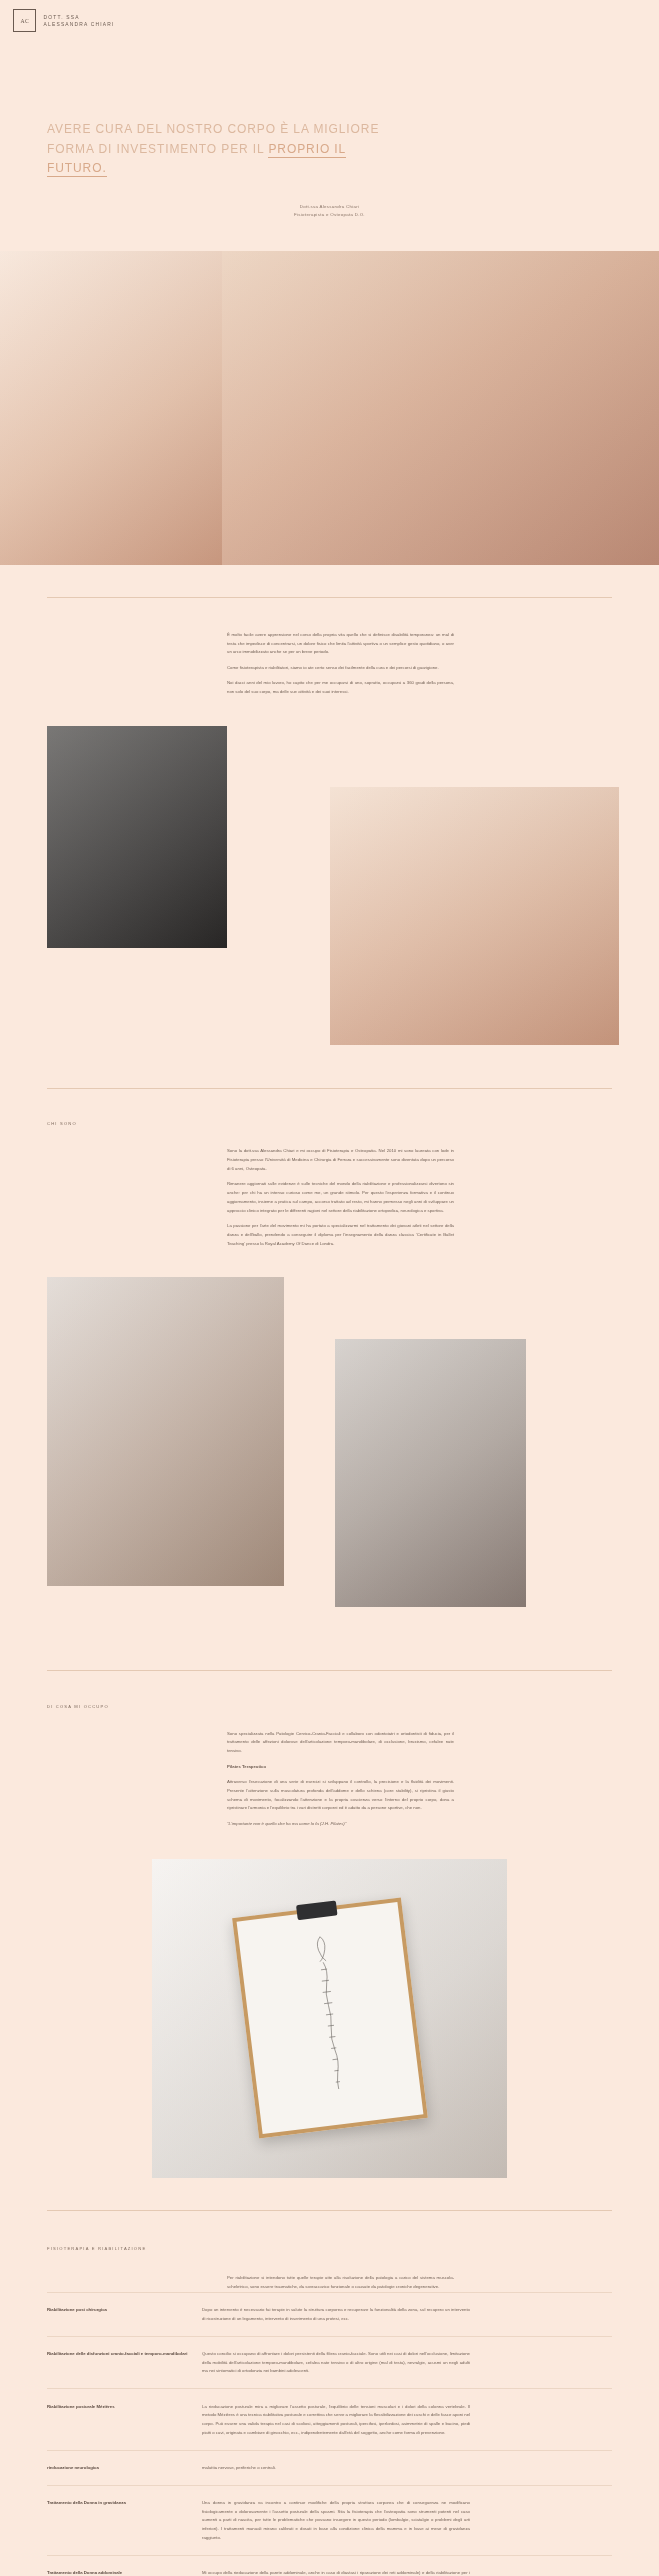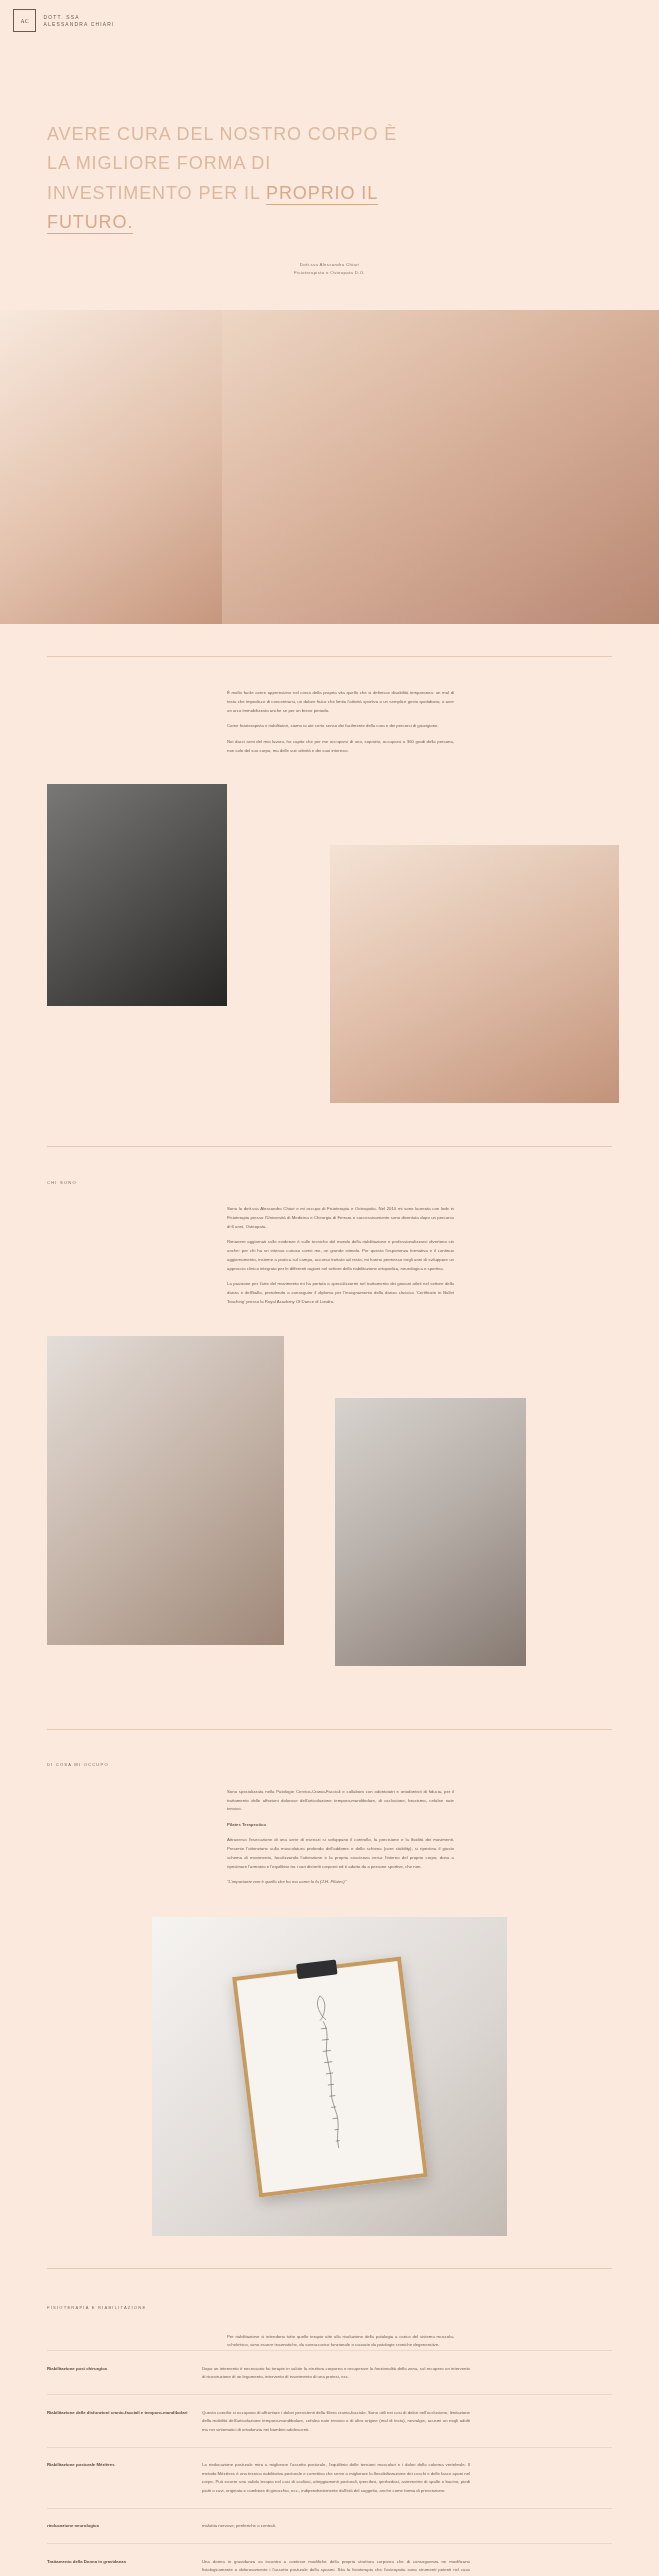--- a/index.html
+++ b/index.html
@@ -40,21 +40,21 @@
     font-size: 4.9px; letter-spacing: 1.2px; color: #6a5a50; text-transform: uppercase;
   }
 
   
   .hero {
     padding: 88px 0 0 0;
   }
   .hero-title {
     width: 361px;
     margin-left: 47px;
-    font-size: 18px;
+    font-size: 12px;
     line-height: 1.62;
     letter-spacing: 0.9px;
     font-weight: 400;
     color: #dcb89f;
     text-transform: uppercase;
     font-family: "Liberation Sans", sans-serif;
   }
   .hero-title .accent {
     color: #d8a98a;
     border-bottom: 0.5px solid #d8a98a;

